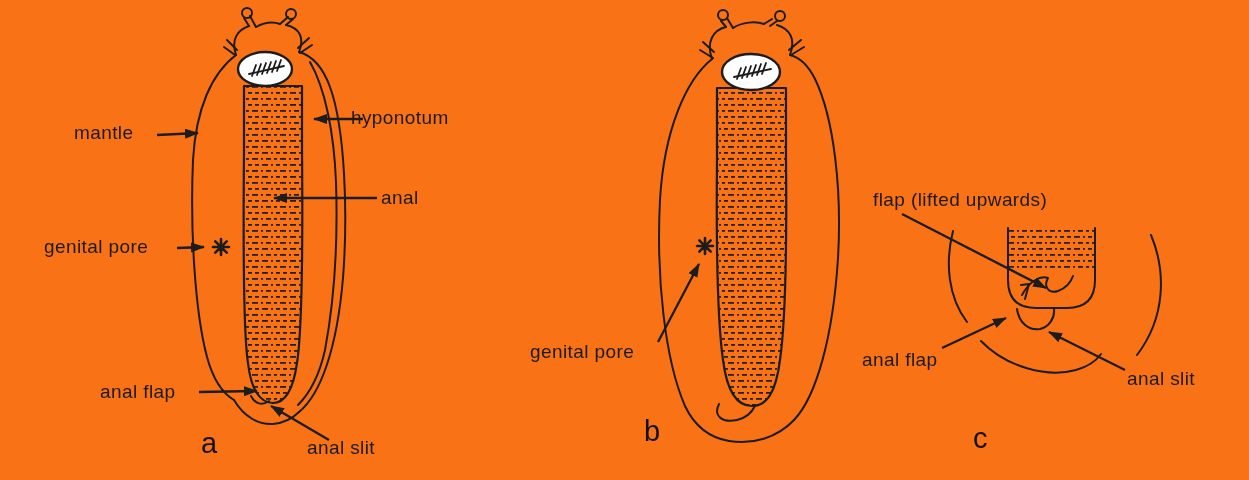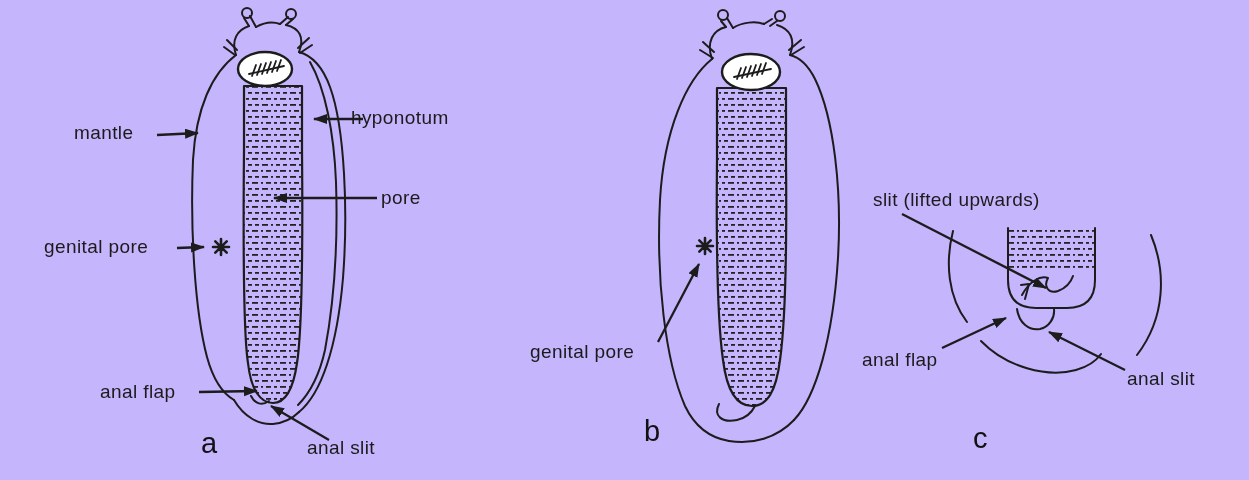--- a/index.html
+++ b/index.html
@@ -1,19 +1,19 @@
 <!DOCTYPE html>
 <html><head>
 <meta charset="utf-8">
 <style>
   html,body{margin:0;padding:0;background:#fff;}
   .canvas{
     position:relative;
     width:1249px;height:480px;
-    background:#c4b5fd;
+    background:#f97316;
     font-family:"Liberation Sans", sans-serif;
     overflow:hidden;
   }
   .canvas svg{position:absolute;left:0;top:0;}
   .lbl{
     position:absolute;
     font-size:19px;
     letter-spacing:0.4px;
     color:#1b1b1b;
     white-space:nowrap;
@@ -162,27 +162,27 @@
     </g>
     <g stroke="#1c1c1c" stroke-width="2.3">
       <line x1="902" y1="214" x2="1046" y2="288" marker-end="url(#ah)"></line>
       <line x1="942" y1="348" x2="1006" y2="318" marker-end="url(#ah)"></line>
       <line x1="1125" y1="370" x2="1049" y2="332" marker-end="url(#ah)"></line>
     </g>
   </svg>
 
   <div class="lbl" style="left:74px;top:123px">mantle</div>
   <div class="lbl" style="left:351px;top:108px">hyponotum</div>
-  <div class="lbl" style="left:381px;top:188px">pore</div>
+  <div class="lbl" style="left:381px;top:188px">anal</div>
   <div class="lbl" style="left:44px;top:237px">genital pore</div>
   <div class="lbl" style="left:100px;top:382px">anal flap</div>
   <div class="lbl" style="left:307px;top:438px">anal slit</div>
   <div class="caption" style="left:201px;top:428px">a</div>
 
   <div class="lbl" style="left:530px;top:342px">genital pore</div>
   <div class="caption" style="left:644px;top:416px">b</div>
 
-  <div class="lbl" style="left:873px;top:190px">slit (lifted upwards)</div>
+  <div class="lbl" style="left:873px;top:190px">flap (lifted upwards)</div>
   <div class="lbl" style="left:862px;top:350px">anal flap</div>
   <div class="lbl" style="left:1127px;top:369px">anal slit</div>
   <div class="caption" style="left:973px;top:423px">c</div>
 
 </div>
 
 </body></html>

